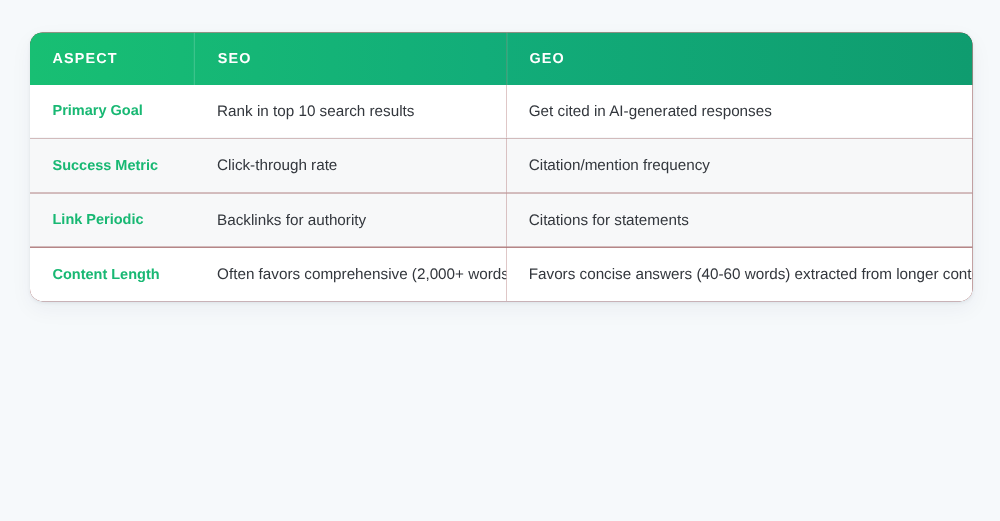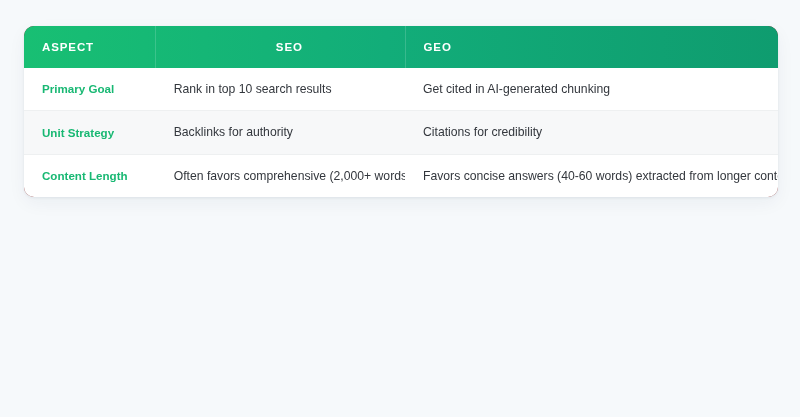--- a/index.html
+++ b/index.html
@@ -42,21 +42,21 @@
     font-size: 11.5px;
     font-weight: bold;
     letter-spacing: 0.9px;
     color: #ffffff;
     padding: 15px 0 15px 18px;
     box-sizing: border-box;
     height: 42px;
     vertical-align: middle;
   }
   thead th.col-aspect { width: 131px; }
-  thead th.col-seo    { width: 248px; border-left: 1px solid rgba(255,255,255,0.16); text-align: center; }
+  thead th.col-seo    { width: 248px; border-left: 1px solid rgba(255,255,255,0.16); }
   thead th.col-geo    { width: 371px; border-left: 1px solid rgba(255,255,255,0.16); }
 
   tbody tr { background: #ffffff; }
   tbody tr.alt { background: #f7f8f9; }
   tbody td {
     font-size: 12.2px;
     color: #33373d;
     padding: 13px 14px 13px 18px;
     box-sizing: border-box;
     height: 40.6px;
@@ -83,26 +83,31 @@
         <tr>
           <th class="col-aspect">ASPECT</th>
           <th class="col-seo">SEO</th>
           <th class="col-geo">GEO</th>
         </tr>
       </thead>
       <tbody id="table-body">
           <tr>
             <td class="aspect">Primary Goal</td>
             <td>Rank in top 10 search results</td>
-            <td>Get cited in AI-generated chunking</td>
+            <td>Get cited in AI-generated responses</td>
           </tr>
           <tr class="alt">
-            <td class="aspect">Unit Strategy</td>
+            <td class="aspect">Success Metric</td>
+            <td>Click-through rate</td>
+            <td>Citation/mention frequency</td>
+          </tr>
+          <tr class="alt">
+            <td class="aspect">Link Periodic</td>
             <td>Backlinks for authority</td>
-            <td>Citations for credibility</td>
+            <td>Citations for statements</td>
           </tr>
           <tr>
             <td class="aspect">Content Length</td>
             <td>Often favors comprehensive (2,000+ words)</td>
             <td>Favors concise answers (40-60 words) extracted from longer content</td>
           </tr>
         </tbody>
     </table>
   </div>
 </div>

